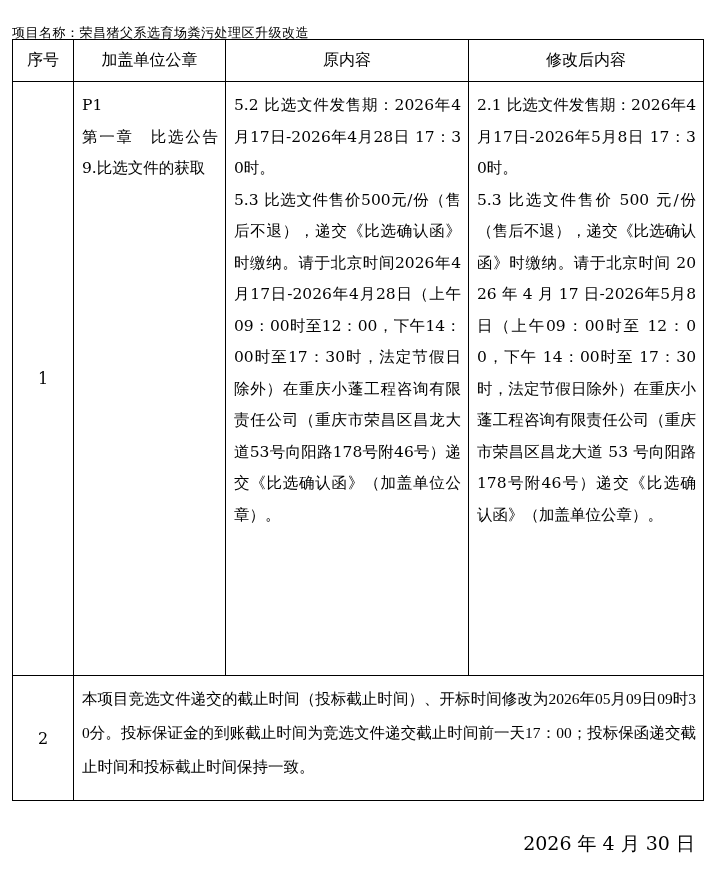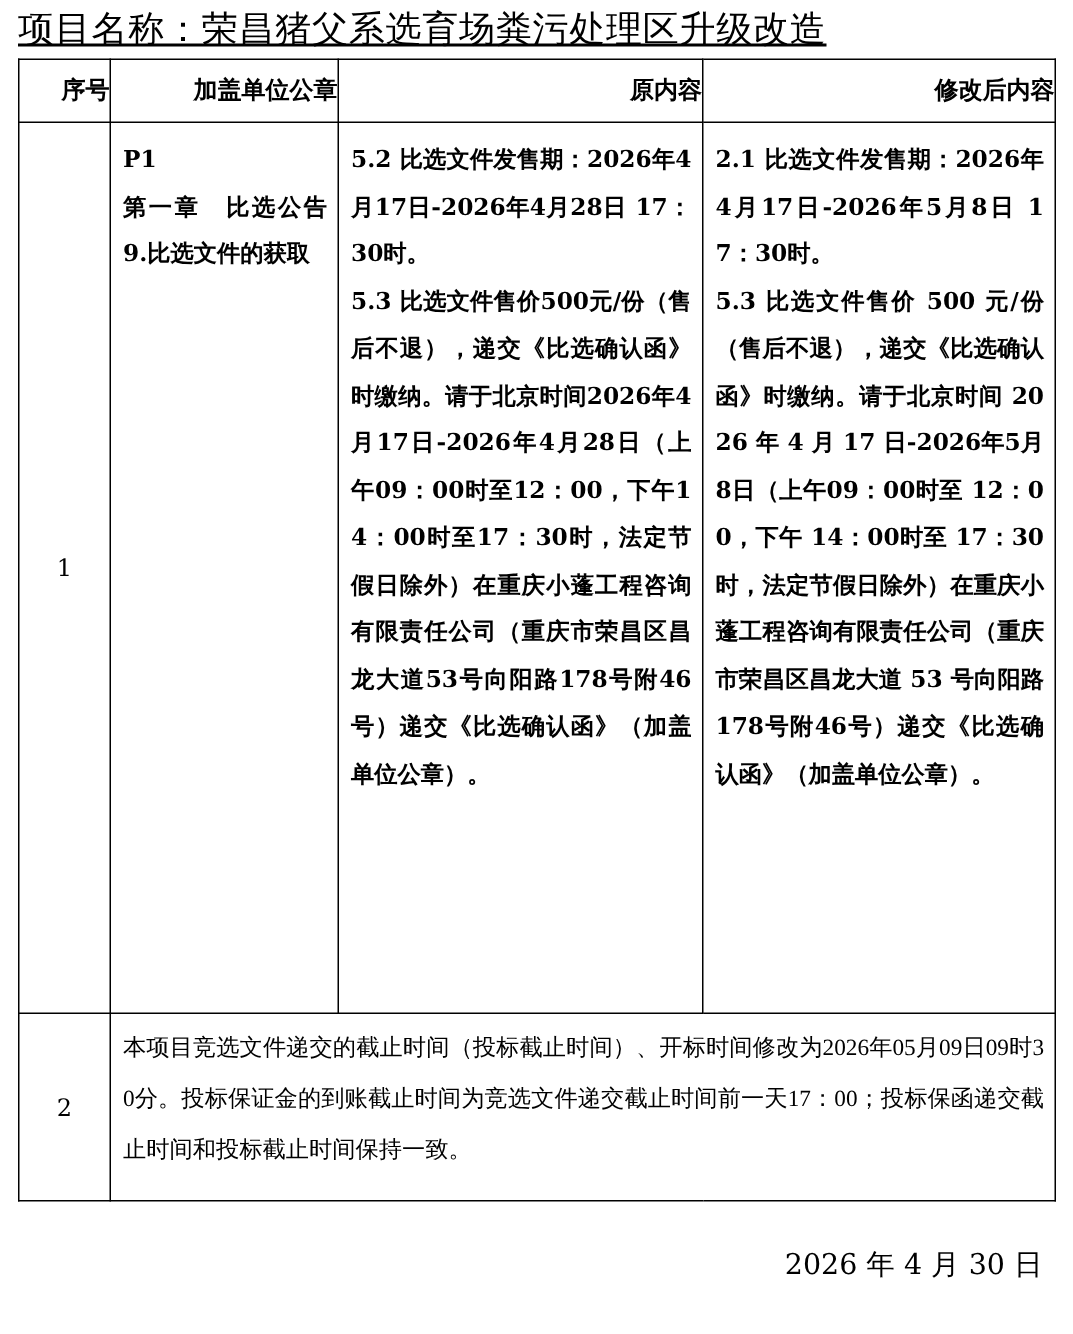--- a/index.html
+++ b/index.html
@@ -2,60 +2,60 @@
 <html><head>
 <meta charset="utf-8">
 <style>
   html, body { margin: 0; padding: 0; background: #ffffff; }
   body {
     width: 715px; height: 889px; position: relative; overflow: hidden;
     font-family: "DejaVu Serif", "Liberation Serif", serif;
     color: #000;
   }
   .title {
-    position: absolute; left: 12px; top: 6px;
-    font-size: 24px; line-height: 26px; letter-spacing: 0.5px; text-decoration: underline;
+    position: absolute; left: 12px; top: 20px;
+    font-size: 13px; line-height: 26px; letter-spacing: 0.5px;
   }
   table.changes {
     position: absolute; left: 12px; top: 39px;
     width: 691px;
     border-collapse: collapse;
     table-layout: fixed;
     font-size: 15.5px;
   }
   table.changes th, table.changes td {
     border: 1.5px solid #000;
     vertical-align: top;
     padding: 0;
   }
   table.changes th {
-    font-weight: bold;
+    font-weight: normal;
     height: 41px;
-    text-align: right;
+    text-align: center;
     vertical-align: middle;
     font-size: 16px;
   }
   col.c1 { width: 61px; }
   col.c2 { width: 152px; }
   col.c3 { width: 243px; }
   col.c4 { width: 235px; }
   .cell-text {
     padding: 8px 7px 0 8px;
     line-height: 31.5px;
     text-align: justify;
     word-break: break-all;
   }
   .cell-center {
     text-align: center; vertical-align: middle !important;
     font-size: 16px;
   }
   td.row1 { height: 593px; }
   td.row2 { height: 124px; }
   .row2 .cell-text { padding-top: 6px; line-height: 34px; font-family: Liberation Serif, serif; }
-  .para { display: block; font-weight: bold; }
+  .para { display: block; }
   .signature {
     position: absolute; right: 20px; top: 826px;
     text-align: right; font-size: 19px; line-height: 34px;
   }
 </style>
 </head>
 <body>
 
 <div class="title">项目名称：荣昌猪父系选育场粪污处理区升级改造</div>
 

